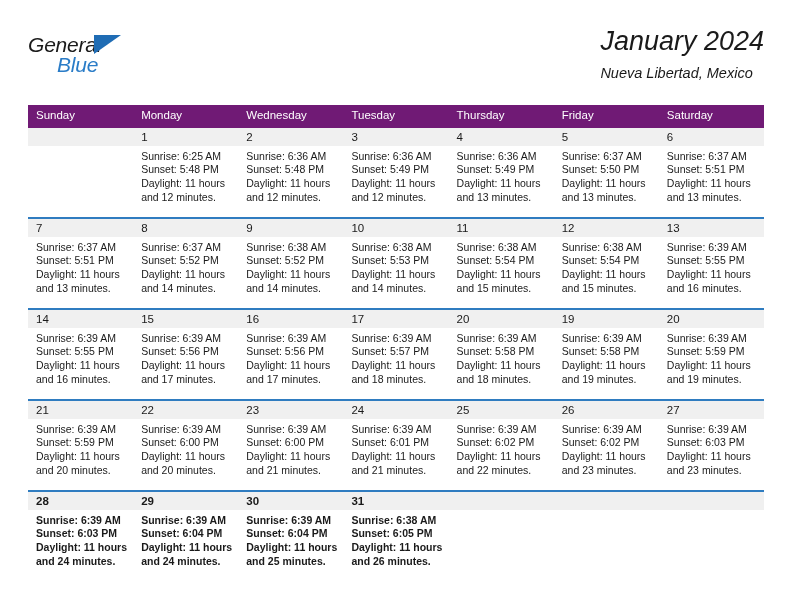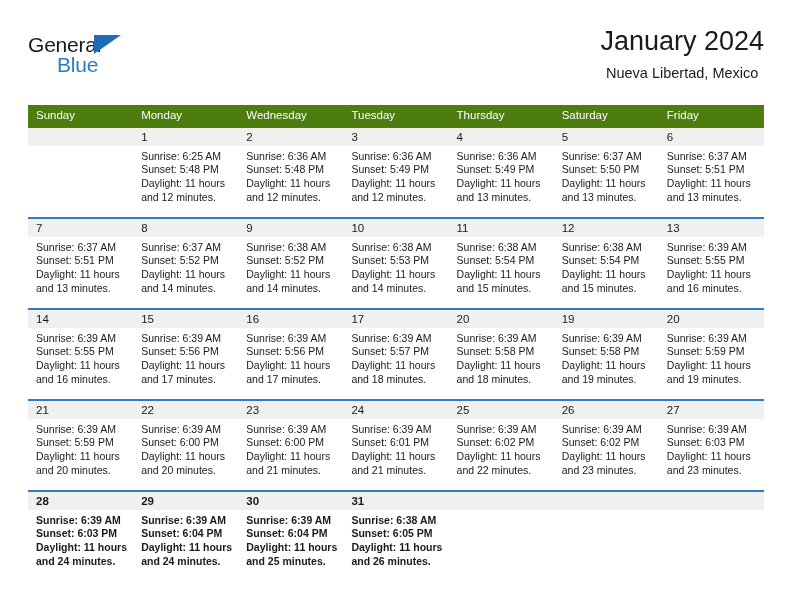--- a/index.html
+++ b/index.html
@@ -21,20 +21,21 @@
     box-sizing: border-box;
   }
 
   
   .masthead {
     position: absolute;
     left: 28px;
     top: 26px;
     right: 28px;
     height: 72px;
+    font-style: italic;
   }
   .brand {
     position: absolute;
     left: 0;
     top: 8px;
     width: 180px;
     height: 56px;
   }
   .brand-general {
     position: absolute;
@@ -61,21 +62,21 @@
     font-size: 21px;
     letter-spacing: -0.2px;
     color: #2a7cc7;
     line-height: 1;
   }
 
   .titles {
     position: absolute;
     right: 0;
     top: 0;
-    text-align: center;
+    text-align: left;
   }
   .cal-title {
     font-size: 27px;
     color: #1a1a1a;
     line-height: 1.15;
     white-space: nowrap;
   }
   .cal-subtitle {
     margin-top: 8px;
     font-size: 14.5px;
@@ -86,21 +87,21 @@
 
   
   .calendar {
     position: absolute;
     left: 28px;
     top: 105px;
     width: 736px;
   }
   .dow-row {
     display: flex;
-    background: #4d7c0f;
+    background: #701a75;
   }
   .dow {
     flex: 1 1 0;
     box-sizing: border-box;
     padding: 4px 0 5px 8px;
     font-size: 11.5px;
     color: #ffffff;
     line-height: 1.2;
   }
 
@@ -162,22 +163,22 @@
 
   </div>
 
   <div class="calendar">
     <div class="dow-row" id="dow-row">
         <div class="dow">Sunday</div>
         <div class="dow">Monday</div>
         <div class="dow">Wednesday</div>
         <div class="dow">Tuesday</div>
         <div class="dow">Thursday</div>
+        <div class="dow">Friday</div>
         <div class="dow">Saturday</div>
-        <div class="dow">Friday</div>
       </div>
     <div id="weeks-container">
         <div class="week">
           <div class="day empty">
             <div class="day-num-band"></div>
           </div>
           <div class="day">
             <div class="day-num-band">1</div>
             <div class="day-body">
               <div>Sunrise: 6:25 AM</div>

